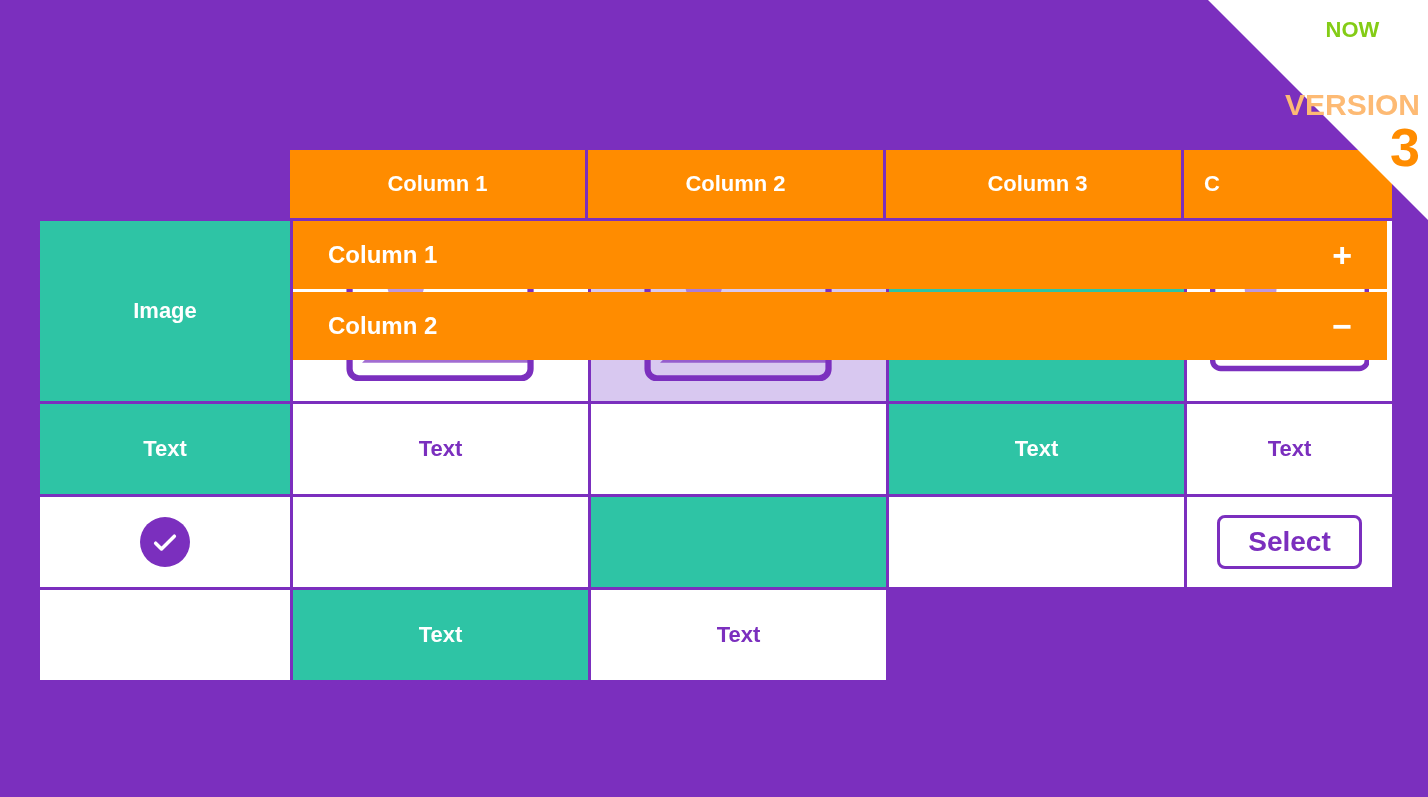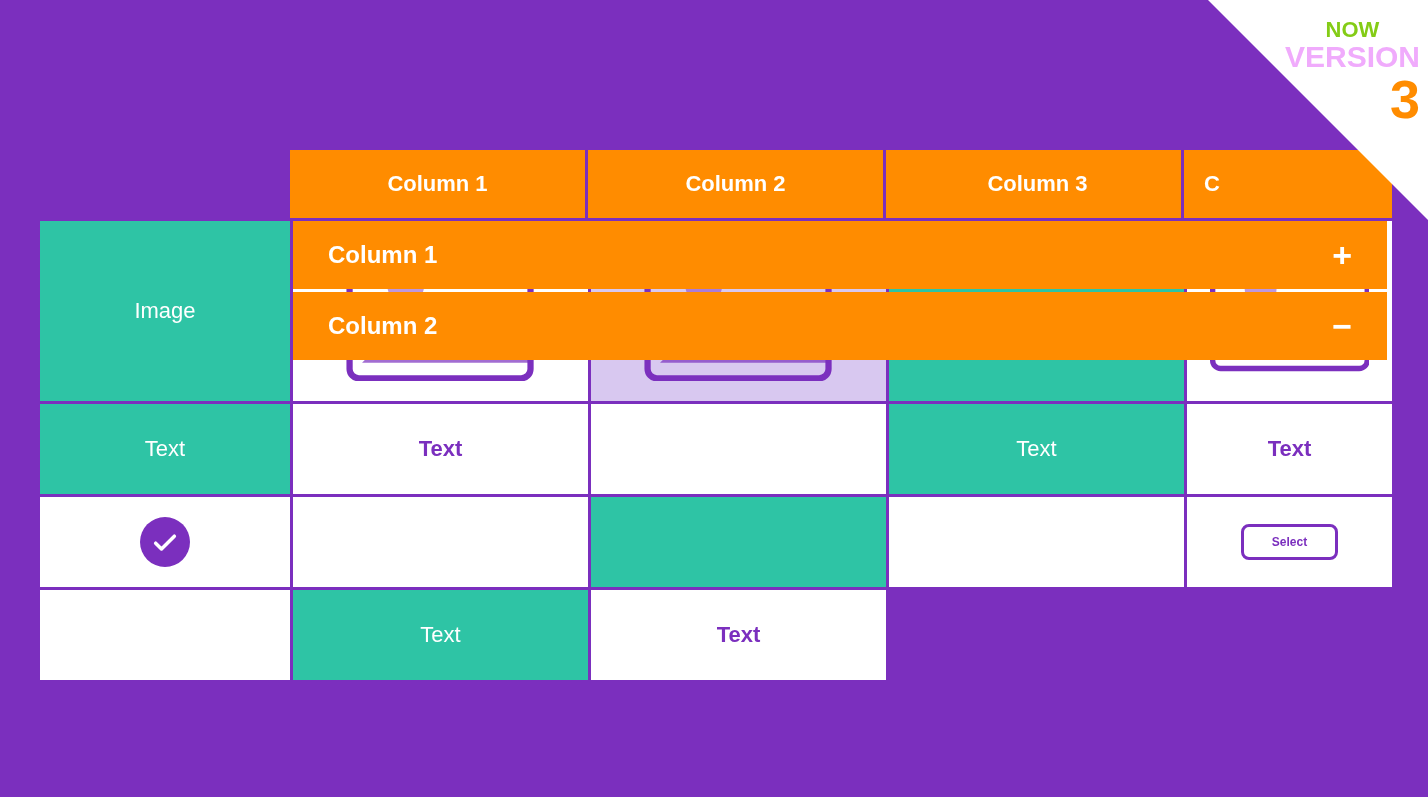--- a/index.html
+++ b/index.html
@@ -136,21 +136,21 @@
       overflow: hidden;
     }
 
     .bcell.label { background: #2EC4A5; }
     .bcell.white { background: white; }
     .bcell.purple-bg { background: #D8C8F0; }
     .bcell.teal-bg { background: #2EC4A5; }
 
     .label-text {
       font-size: 22px;
-      font-weight: 400;
+      font-weight: 700;
       color: white;
     }
 
     
     .img-svg {
       width: 78%;
       height: 78%;
     }
 
     
@@ -174,21 +174,21 @@
     .check-circle svg {
       width: 28px;
       height: 28px;
     }
 
     
     .btn-outline {
       border: 3px solid #7B2FBE;
       border-radius: 8px;
       padding: 8px 28px;
-      font-size: 12px;
+      font-size: 28px;
       font-weight: 700;
       color: #7B2FBE;
       background: white;
     }
 
     
     .dropdown-panel {
       position: absolute;
       top: 71px;
       left: 253px;
@@ -227,21 +227,21 @@
   </style>
 </head>
 <body>
 
 <div style="position:absolute;inset:0;background:#7B2FBE;"></div>
 
 <div class="corner-badge">
   <div class="corner-badge-inner"></div>
   <div class="corner-badge-text">
     <span class="corner-badge-now">NOW</span>
-    <span class="corner-badge-version" style="font-size:30px;display:block;color:#f0abfc;font-weight:900;">VERSION</span>
+    <span class="corner-badge-version" style="font-size:30px;display:block;color:#fdba74;font-weight:900;margin-top:48px;">VERSION</span>
     <span class="corner-badge-version" style="font-size:54px;display:block;color:#FF8C00;font-weight:900;">3</span>
   </div>
 </div>
 
 <div class="header">
   <span class="logo-dimodules" style="color:#FF8C00;">
     <span>Di</span><span>Modules</span>
   </span>
   <span class="logo-tablemaker"> Table Maker</span>
 </div>

